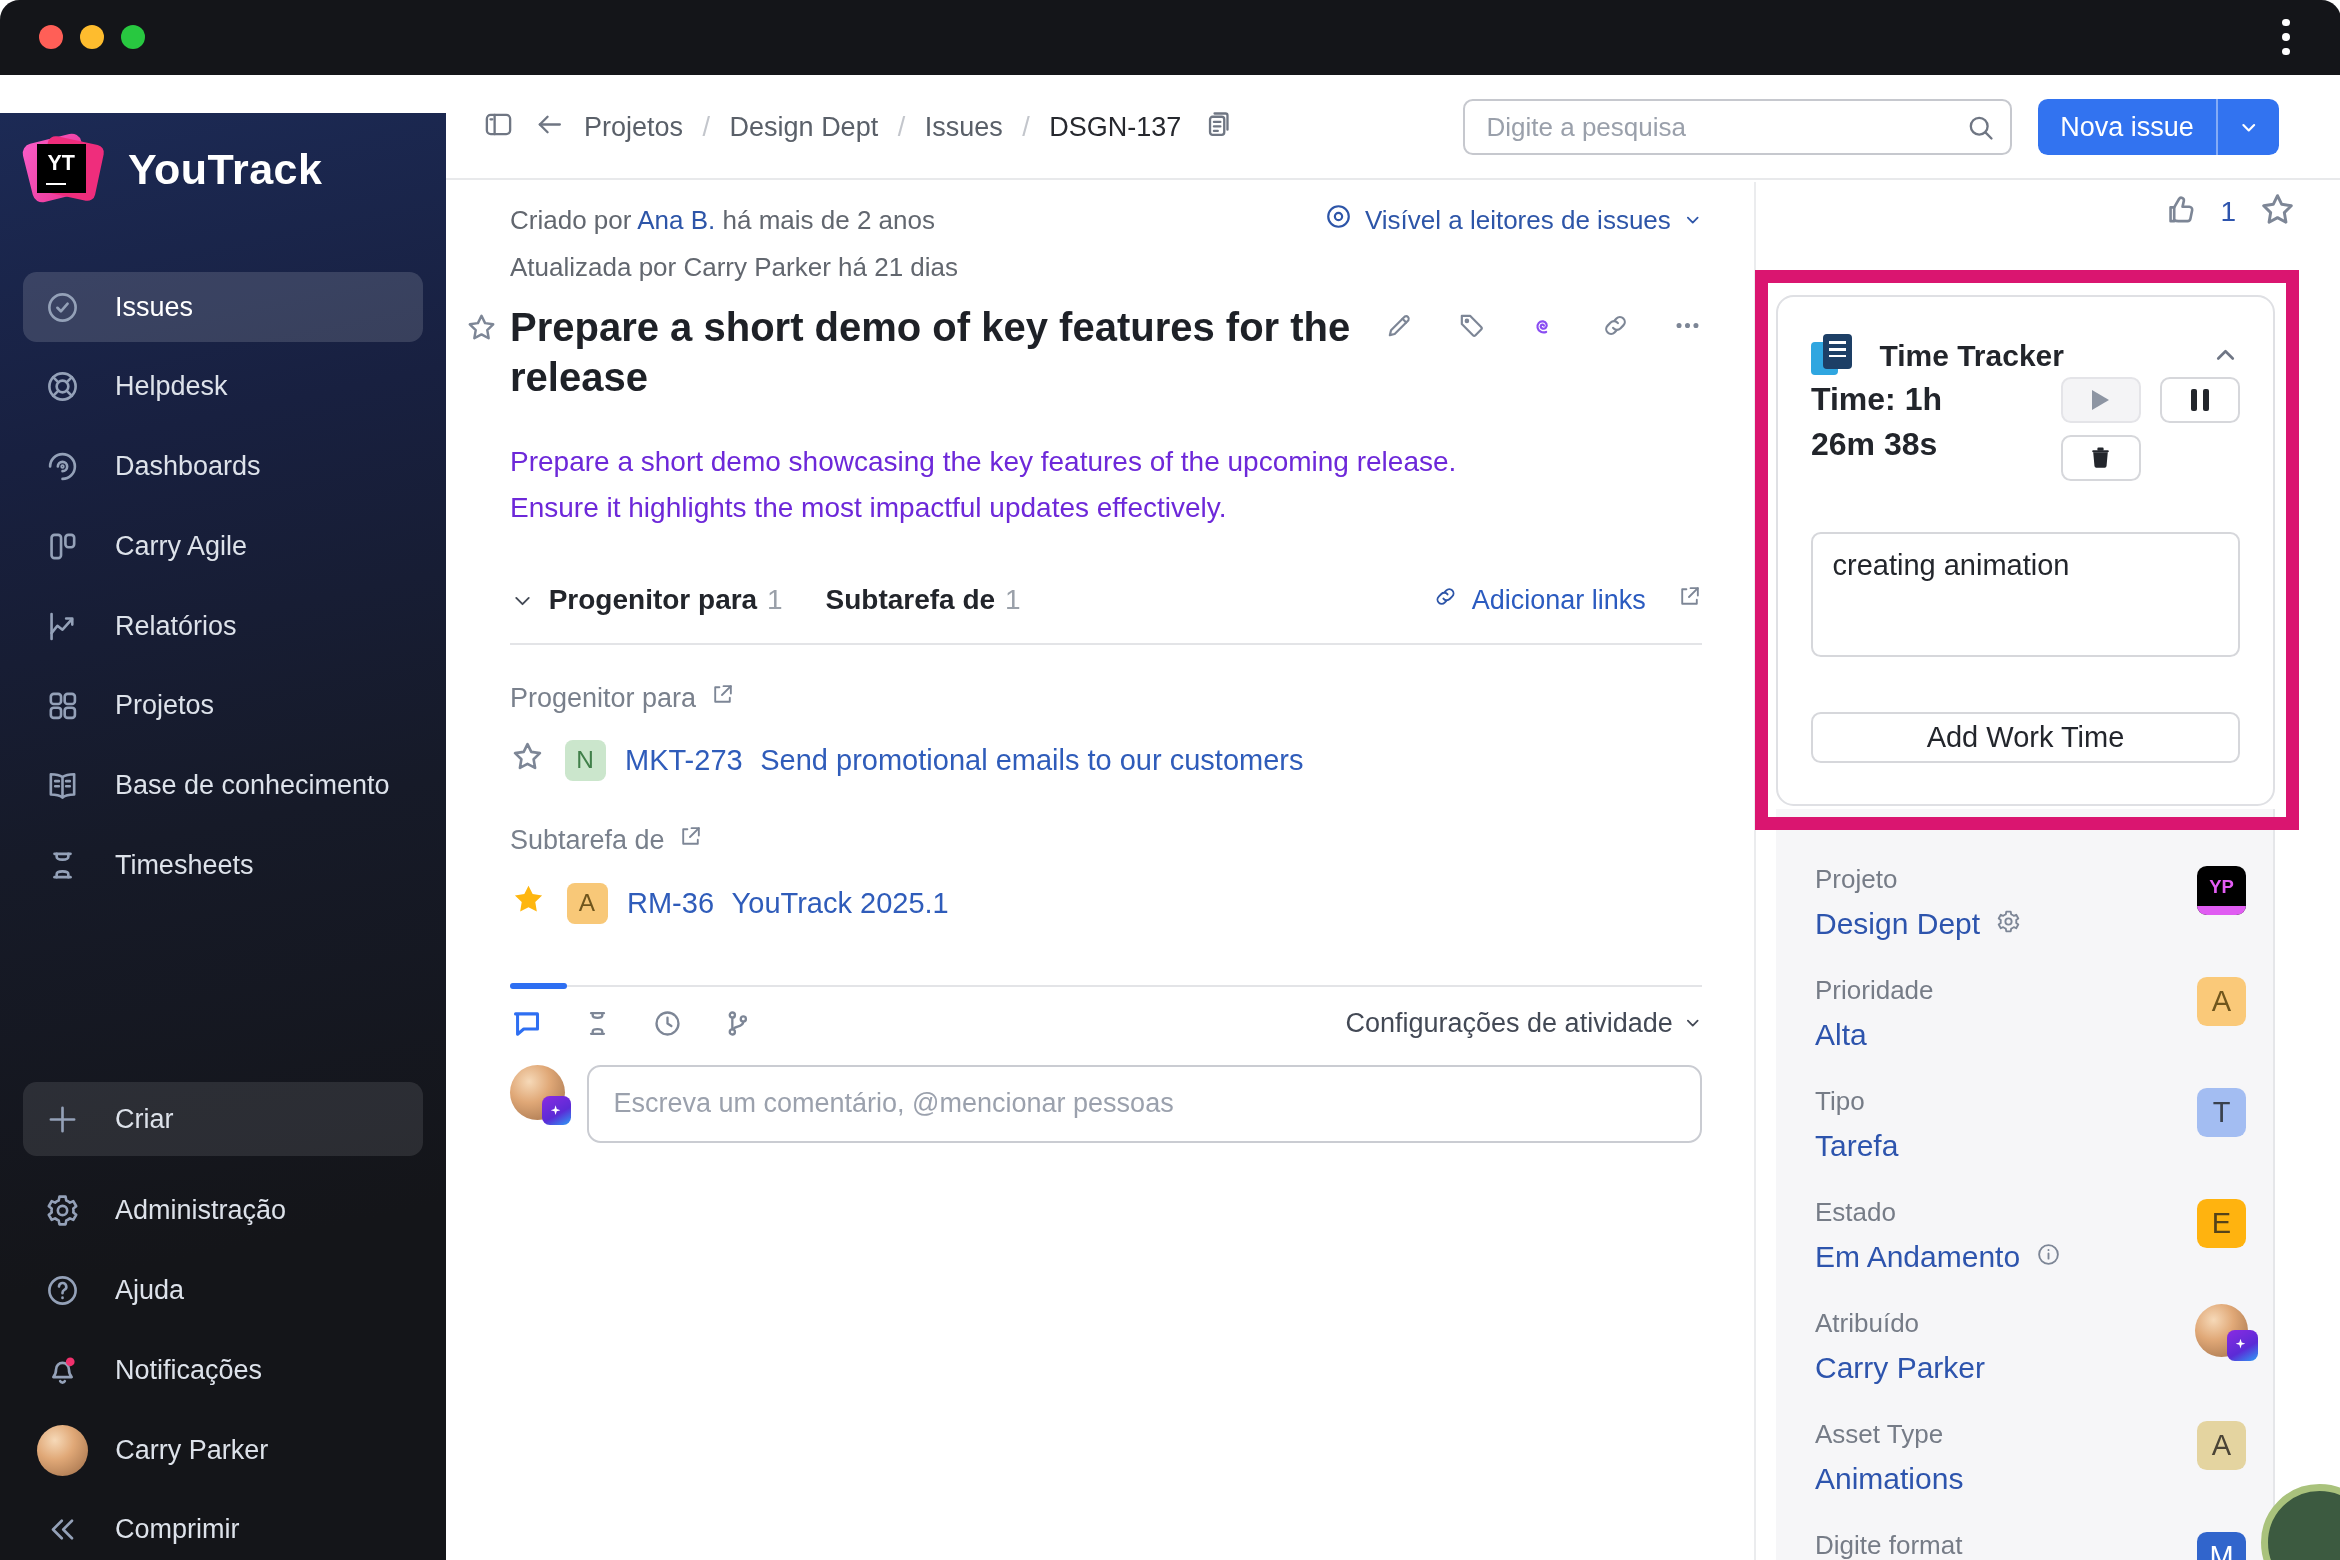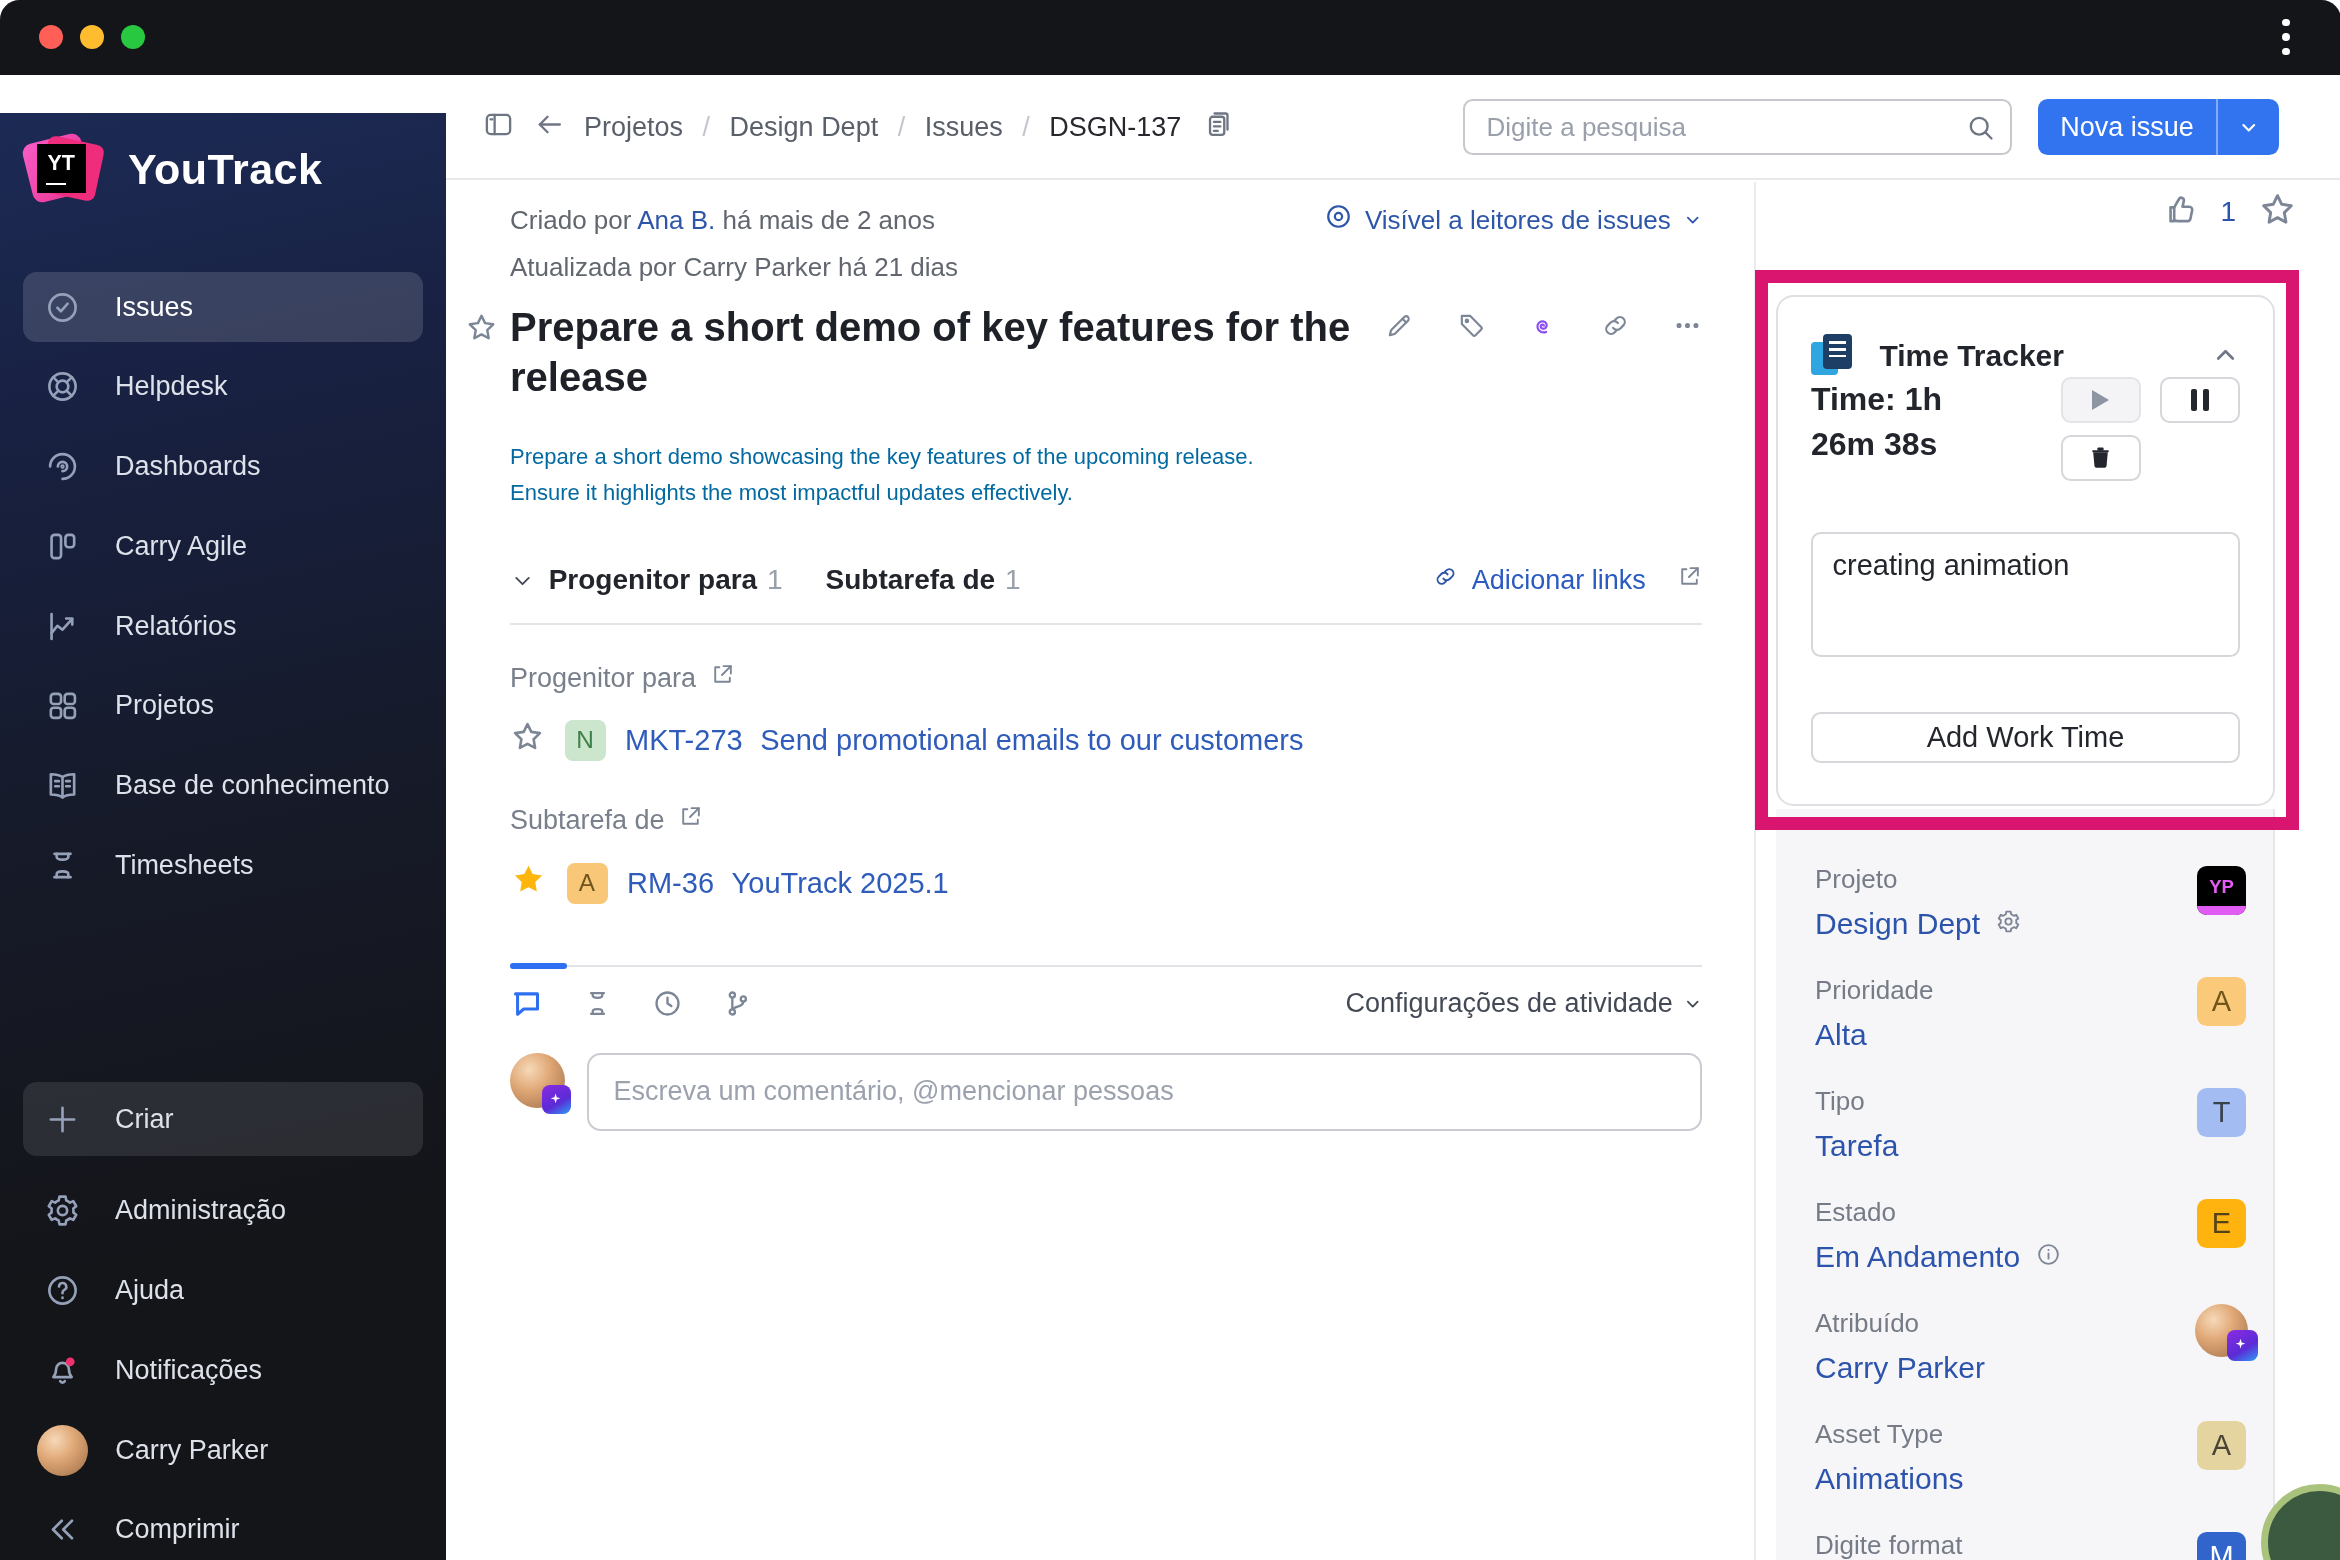--- a/index.html
+++ b/index.html
@@ -59,42 +59,42 @@
   .issue-col { position:absolute; left:64px; top:127px; width:1192px; }
   .meta-row { display:flex; justify-content:space-between; align-items:center; font-size:26px; color:#62676f; }
   .meta-row .lnk { color:#2d55a8; }
   .meta2 { margin-top:13.7px; font-size:26px; color:#62676f; }
   .visib { display:flex; align-items:center; gap:11.7px; color:#2d55a8; cursor:pointer; }
   .title-row { margin-top:19px; display:flex; position:relative; }
   .title-row h1 { font-size:40px; line-height:1.25; font-weight:700; color:#1e2127; width:878px; }
   .title-star { position:absolute; left:-45px; top:9.8px; }
   .actions { margin-left:auto; display:flex; gap:43px; padding-top:9.8px; align-items:flex-start; }
   .actions .ab { cursor:pointer; }
-  .desc { margin-top:37px; font-size:22px; line-height:1.65; color:#0369a1; }
+  .desc { margin-top:37px; font-size:28px; line-height:1.65; color:#6d28d9; }
   .tabs-row { margin-top:53px; display:flex; align-items:center; font-size:28px; color:#22252b; }
   .tabs-row .chev { margin-right:13.7px; display:flex; }
   .ltab { font-weight:700; cursor:pointer; }
   .lcount { color:#9aa0a9; margin-left:9.8px; }
   .ltab2 { margin-left:43px; }
   .addlinks { margin-left:auto; display:flex; align-items:center; gap:13.7px; color:#2b5bc0; font-size:27px; cursor:pointer; }
   .addlinks .ext { margin-left:17.6px; }
   hr.rule { margin-top:27px; border:none; border-top:2px solid #e3e4e7; }
   .grp-label { margin-top:37px; display:flex; align-items:center; gap:13.7px; font-size:27px; color:#79808c; }
   .link-row { margin-top:25px; display:flex; align-items:center; gap:19.5px; font-size:29px; }
   .lbadge { width:41px; height:41px; border-radius:7.8px; display:flex; align-items:center; justify-content:center; font-size:24.4px; font-weight:500; }
   .lbadge.n { background:#cbe6cc; color:#41804a; }
   .lbadge.a { background:#f8c878; color:#70561d; }
   .issue-link { color:#2f5cba; cursor:pointer; }
   .issue-link .id { margin-right:17.6px; }
   .act-divider { margin-top:60px; border-top:2px solid #e3e4e7; position:relative; }
   .act-divider::before { content:""; position:absolute; left:0; top:-3.9px; width:57px; height:5.9px; background:#2e6ff2; border-radius:2.9px; }
   .act-row { margin-top:19.5px; display:flex; align-items:center; gap:39px; }
   .act-row .ai-ic { cursor:pointer; display:flex; }
   .act-settings { margin-left:auto; display:flex; align-items:center; gap:9.8px; font-size:27px; color:#434955; cursor:pointer; }
-  .comment-row { margin-top:33px; display:flex; align-items:flex-start; gap:21.5px; }
+  .comment-row { margin-top:25px; display:flex; align-items:flex-start; gap:21.5px; }
   .c-avatar { position:relative; width:55px; height:55px; flex:0 0 55px; border-radius:50%; background:radial-gradient(circle at 35% 30%,#f6d9b8 0%,#e0a877 40%,#9a6a45 100%); }
   .appbadge { position:absolute; right:-5.9px; bottom:-5.9px; width:29px; height:29px; border-radius:7.8px; background:linear-gradient(150deg,#8a2be2 0%,#5b2bd6 60%,#2e9ef7 100%); }
   .appbadge::after { content:""; position:absolute; left:8.8px; top:8.8px; width:9.8px; height:9.8px; background:#fff; clip-path:polygon(50% 0,62% 38%,100% 50%,62% 62%,50% 100%,38% 62%,0 50%,38% 38%); }
   .comment-row input { flex:1; height:78px; border:2px solid #caccd2; border-radius:13.7px; font-size:27px; padding:0 25px; color:#3a3f47; font-family:inherit; }
   .comment-row input::placeholder { color:#9ba1ad; }
 
   
   .social { position:absolute; left:1718px; top:115px; display:flex; align-items:center; gap:21.5px; }
   .social .cnt { color:#2d54ad; font-size:28px; }
   .highlight-box { position:absolute; left:1309px; top:195px; width:544px; height:560px; border:13.7px solid #da1570; z-index:6; pointer-events:none; }

